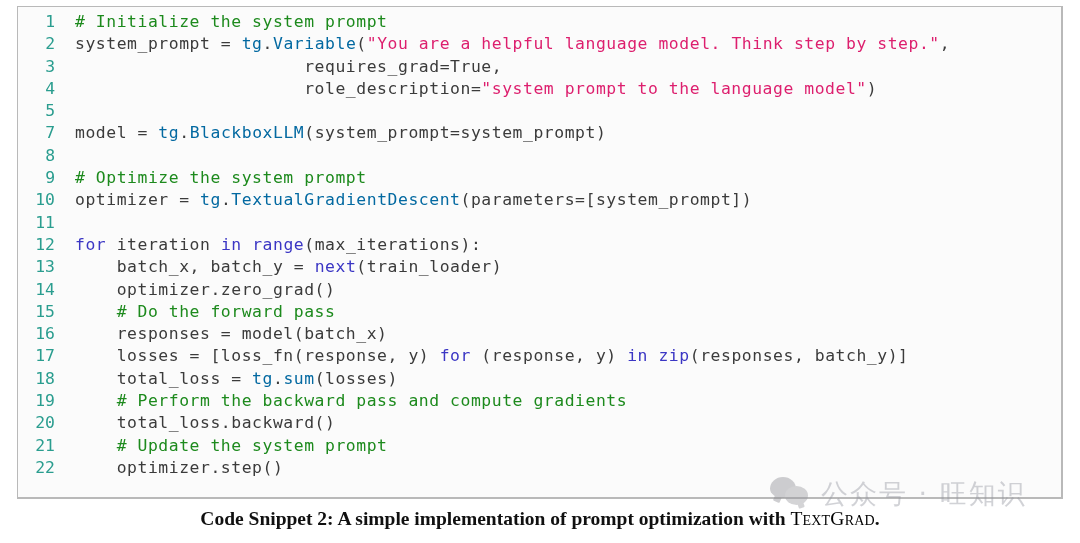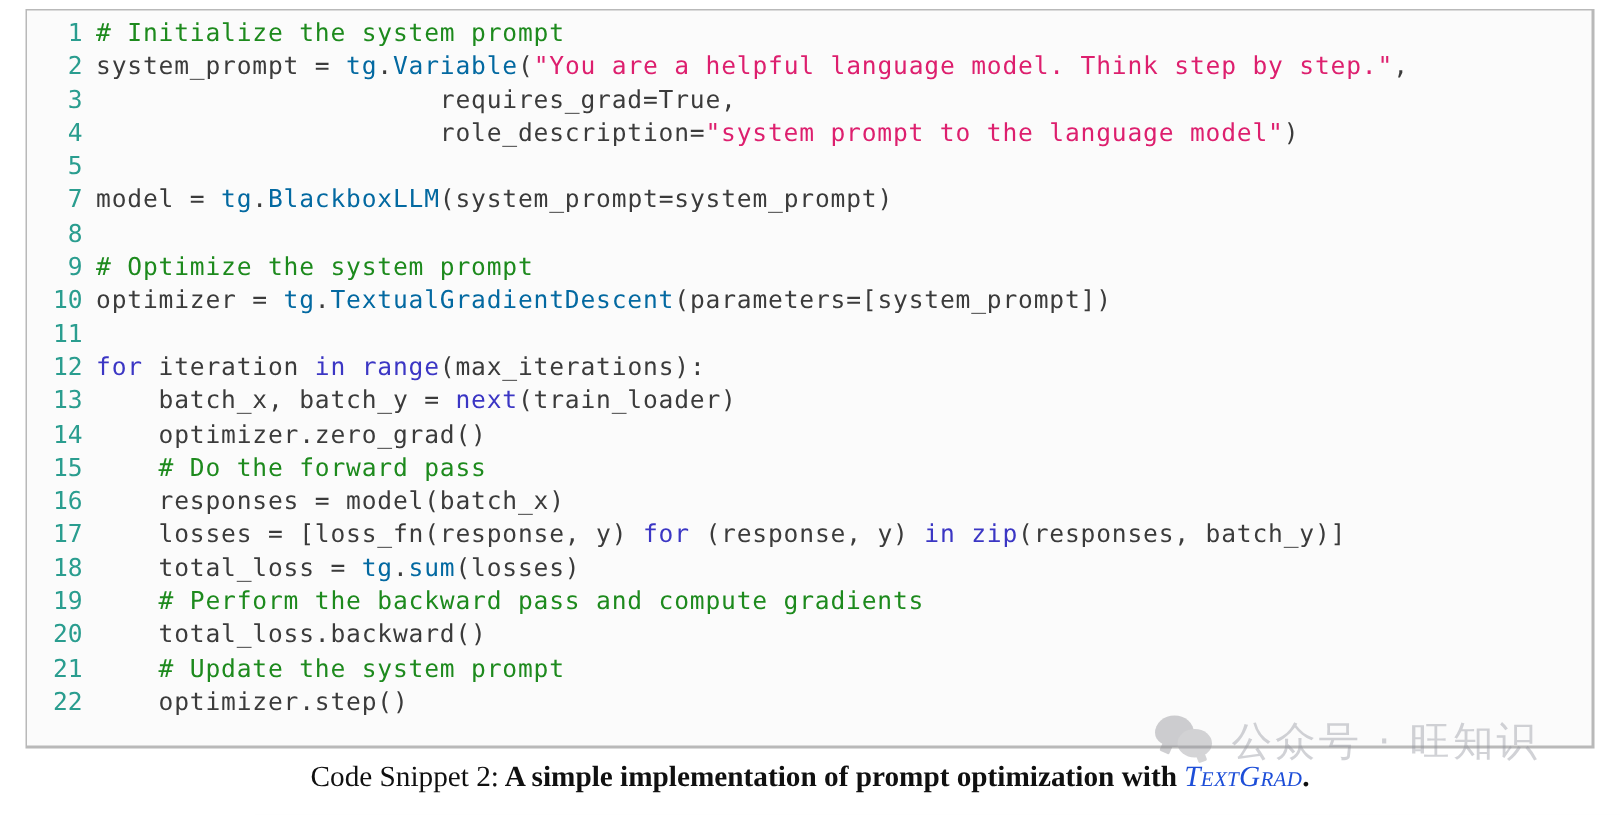--- a/index.html
+++ b/index.html
@@ -62,21 +62,21 @@
     width: 46px;
     text-align: right;
     color: #2a9d8f;
     font-family: "DejaVu Sans Mono", "Liberation Mono", monospace;
     font-size: 16.4px;
     letter-spacing: 0px;
     padding-right: 9px;
     box-sizing: border-box;
   }
 
-  .code-text { display: inline; }
+  .code-text { display: inline; margin-left: 11px; }
 
   
   .tok-com { color: #1d8a1d; }
   .tok-str { color: #dd1f6e; }
   .tok-kw  { color: #3b36c4; text-align: center; }
   .tok-fn  { color: #0369a1; }
   .tok-pln { color: #3b3b3b; }
 
   
   .caption {
@@ -84,28 +84,27 @@
     left: 0;
     top: 508px;
     width: 1080px;
     text-align: center;
     font-family: "Liberation Serif", "DejaVu Serif", serif;
     font-size: 19.5px;
     color: #101010;
     white-space: nowrap;
   }
   .caption .cap-label {
-    font-weight: normal;
+    font-weight: bold;
   }
   .caption .cap-body { font-weight: bold; }
   .cap-brand {
-    color: #1d4ed8;
+    color: #000000;
     font-variant: small-caps;
     letter-spacing: 0.2px;
-    font-style: italic;
   }
 
   
   .watermark {
     position: absolute;
     left: 770px;
     top: 470px;
     width: 300px;
     height: 48px;
     display: flex;

